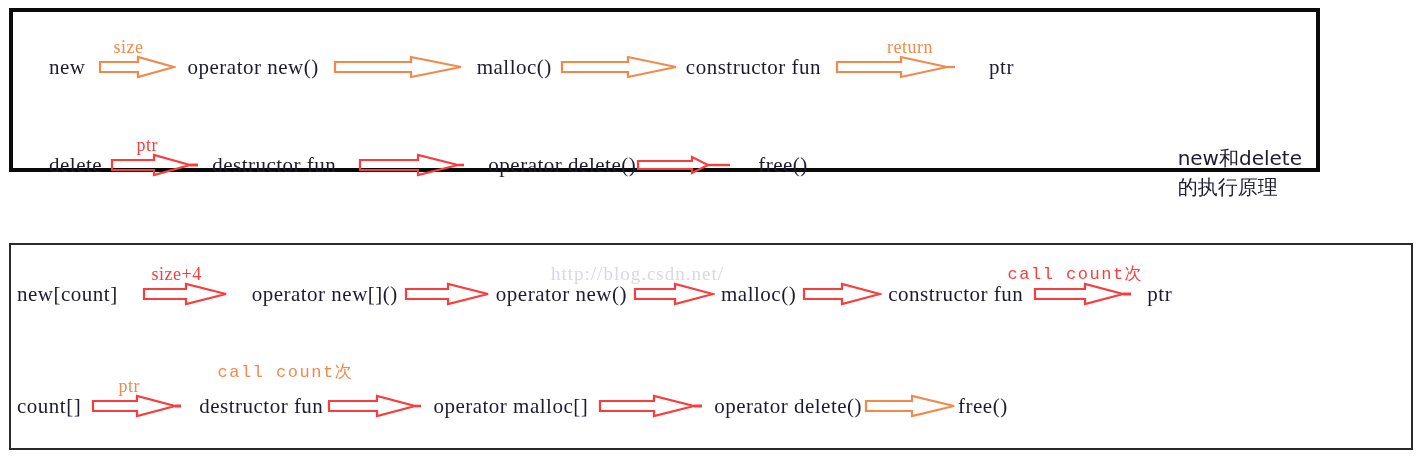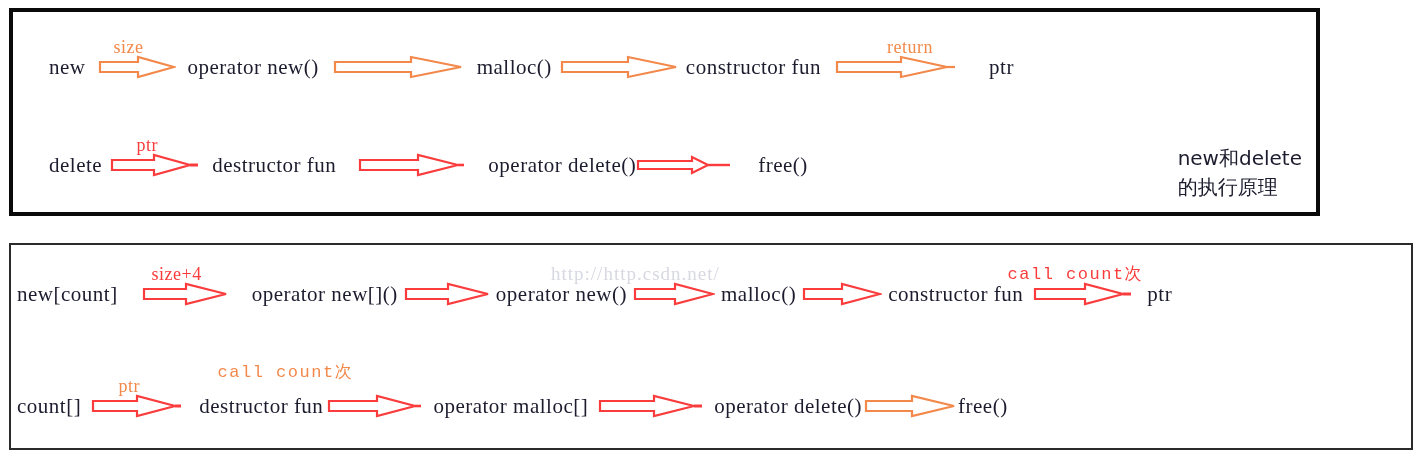--- a/index.html
+++ b/index.html
@@ -25,21 +25,21 @@
   
   .panel {
     position: absolute;
     background: #ffffff;
     box-sizing: border-box;
   }
   .panel-top {
     left: 9px;
     top: 8px;
     width: 1311px;
-    height: 208px;
+    height: 164px;
     border: 4px solid #0a0a0a;
   }
   .panel-bottom {
     left: 9px;
     top: 243px;
     width: 1404px;
     height: 207px;
     border: 2px solid #2a2a2a;
   }
 
@@ -193,21 +193,21 @@
 
       <span class="node-label" style="margin-left:22px;">free()</span>
     </div>
 
     <div class="corner-note" style="right:14px; top:132px;">new和delete
 的执行原理</div>
   </div>
 
   <div class="panel panel-bottom">
 
-    <div class="watermark" style="left:540px; top:18px;">http://http.csdn.net/</div>
+    <div class="watermark" style="left:540px; top:18px;">http://blog.csdn.net/</div>
 
     <div class="flow-row" style="left:6px; top:36px;">
 
       <span class="node-label">new[count]</span>
 
       <span class="arrow-wrap" style="margin:0 24px;">
         <span class="arrow-caption shift-left" style="color:#FA3C3C;">size+4</span>
         <svg class="arrow-svg" width="86" height="26" viewBox="0 0 86 26">
           <path d="M2,8 L44,8 L44,3 L84,13 L44,23 L44,18 L2,18 Z" fill="none" stroke="#FA3C3C" stroke-width="2.2" stroke-linejoin="miter"></path>
         </svg>

